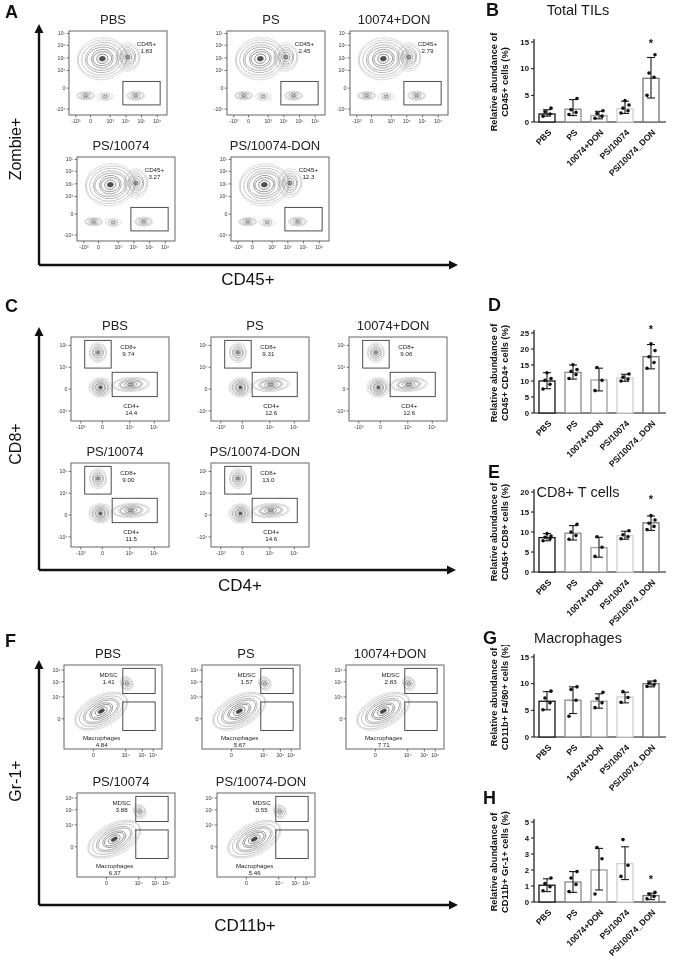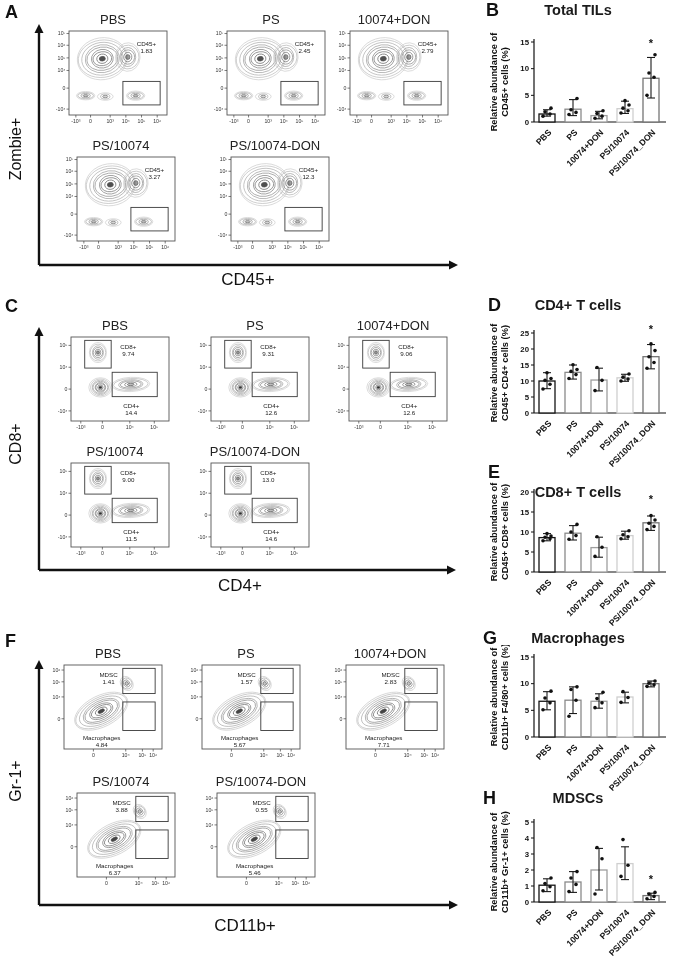--- a/index.html
+++ b/index.html
@@ -1,19 +1,19 @@
 <!DOCTYPE html>
 <html><head>
 <meta charset="utf-8">
 <style>
   html,body{margin:0;padding:0;background:#fff;}
   #figure{position:relative;width:673px;height:961px;background:#fff;overflow:hidden;
           font-family:"Liberation Sans",sans-serif;color:#111;}
   .panel-letter{position:absolute;font-weight:bold;font-size:18px;color:#111;}
-  .chart-title{position:absolute;font-size:14.5px;color:#1a1a1a;text-align:center;width:160px;font-weight:bold;}
+  .chart-title{position:absolute;font-size:14.5px;color:#1a1a1a;text-align:center;width:160px;}
   .flow-xlabel{position:absolute;font-size:17px;color:#111;text-align:center;width:200px;}
   .flow-ylabel{position:absolute;font-size:16px;color:#111;text-align:center;width:240px;
                transform:rotate(-90deg);}
   .flowplot{position:absolute;width:120px;}
   .fp-title{font-size:13px;color:#222;text-align:center;height:17px;white-space:nowrap;}
   svg{display:block;}
   .axes-layer{position:absolute;left:0;top:0;pointer-events:none;}
   .chart{position:absolute;left:488px;width:185px;height:152px;}
 </style>
 </head>
@@ -826,27 +826,25 @@
           <text x="60.59" y="13.559999999999999" text-anchor="middle" font-size="6.2" fill="#222" font-family="&quot;Liberation Sans&quot;,sans-serif"><tspan x="60.59" dy="0">MDSC</tspan><tspan x="60.59" dy="7">0.55</tspan></text>
           <rect x="74.8" y="38.96" width="32.34" height="28.560000000000002" fill="none" stroke="#3a3a3a" stroke-width="0.9"></rect>
           <text x="53.730000000000004" y="76.56" text-anchor="middle" font-size="6.2" fill="#222" font-family="&quot;Liberation Sans&quot;,sans-serif"><tspan x="53.730000000000004" dy="0">Macrophages</tspan><tspan x="53.730000000000004" dy="7">5.46</tspan></text>
         </svg>
       </div>
     </div>
 
   <span class="panel-letter" style="left:486px;top:0px;">B</span>
   <div class="chart-title" style="left:498px;top:2px;">Total TILs</div>
   <span class="panel-letter" style="left:488px;top:295px;">D</span>
-  <div class="chart-title" style="left:498px;top:297px;">CD4+ T cells</div>
   <span class="panel-letter" style="left:488px;top:462px;">E</span>
   <div class="chart-title" style="left:498px;top:464px;margin-top:20px;">CD8+ T cells</div>
   <span class="panel-letter" style="left:483px;top:628px;">G</span>
   <div class="chart-title" style="left:498px;top:630px;">Macrophages</div>
   <span class="panel-letter" style="left:483px;top:788px;">H</span>
-  <div class="chart-title" style="left:498px;top:790px;">MDSCs</div>
 
   <div id="charts">
       <div class="chart" style="top: 30px;">
         <svg width="185" height="152" viewBox="0 0 185 152">
           <g stroke="#111" stroke-width="1.2">
             <line x1="46" y1="9" x2="46" y2="92"></line>
             <line x1="46" y1="92" x2="178" y2="92"></line>
           </g>
           <g font-size="7.8" font-weight="bold" fill="#111" font-family="&quot;Liberation Sans&quot;,sans-serif">
             <line x1="43" y1="92" x2="46" y2="92" stroke="#111" stroke-width="1"></line>

